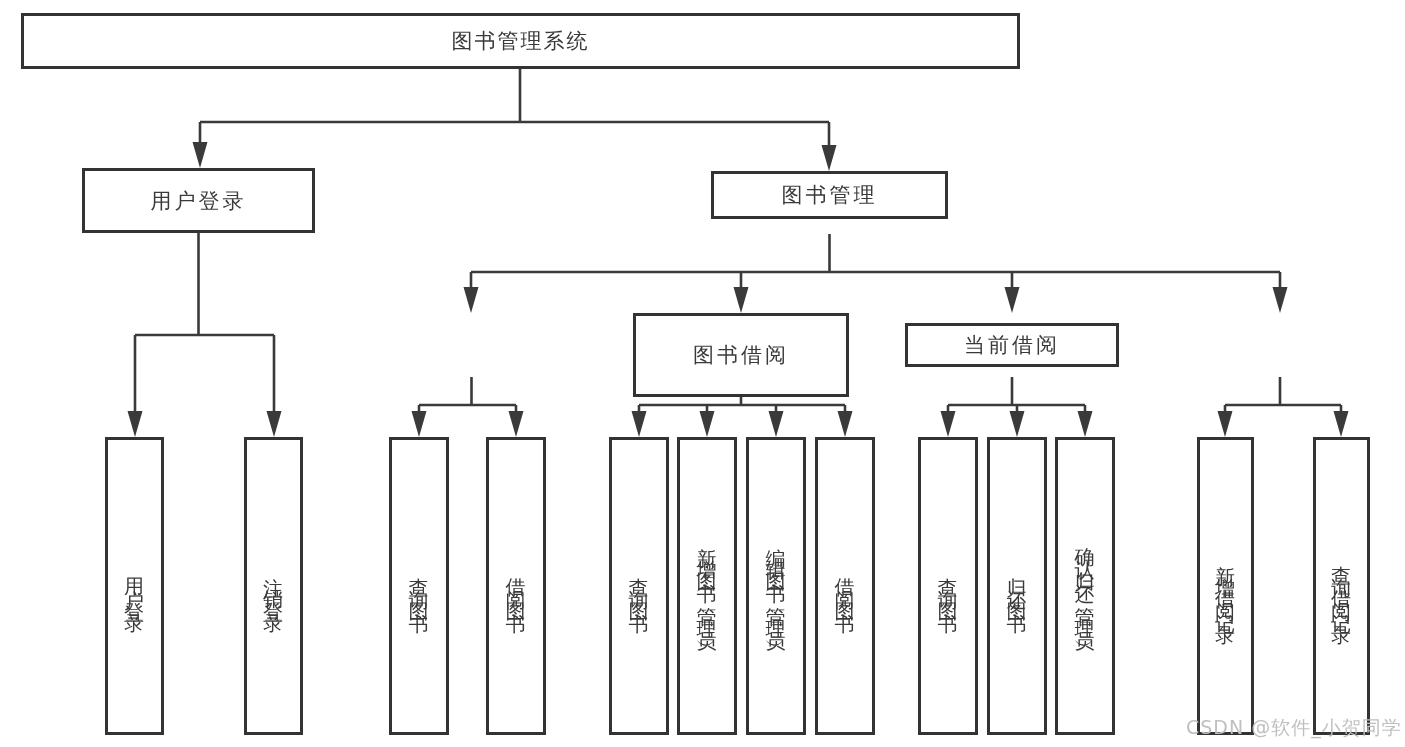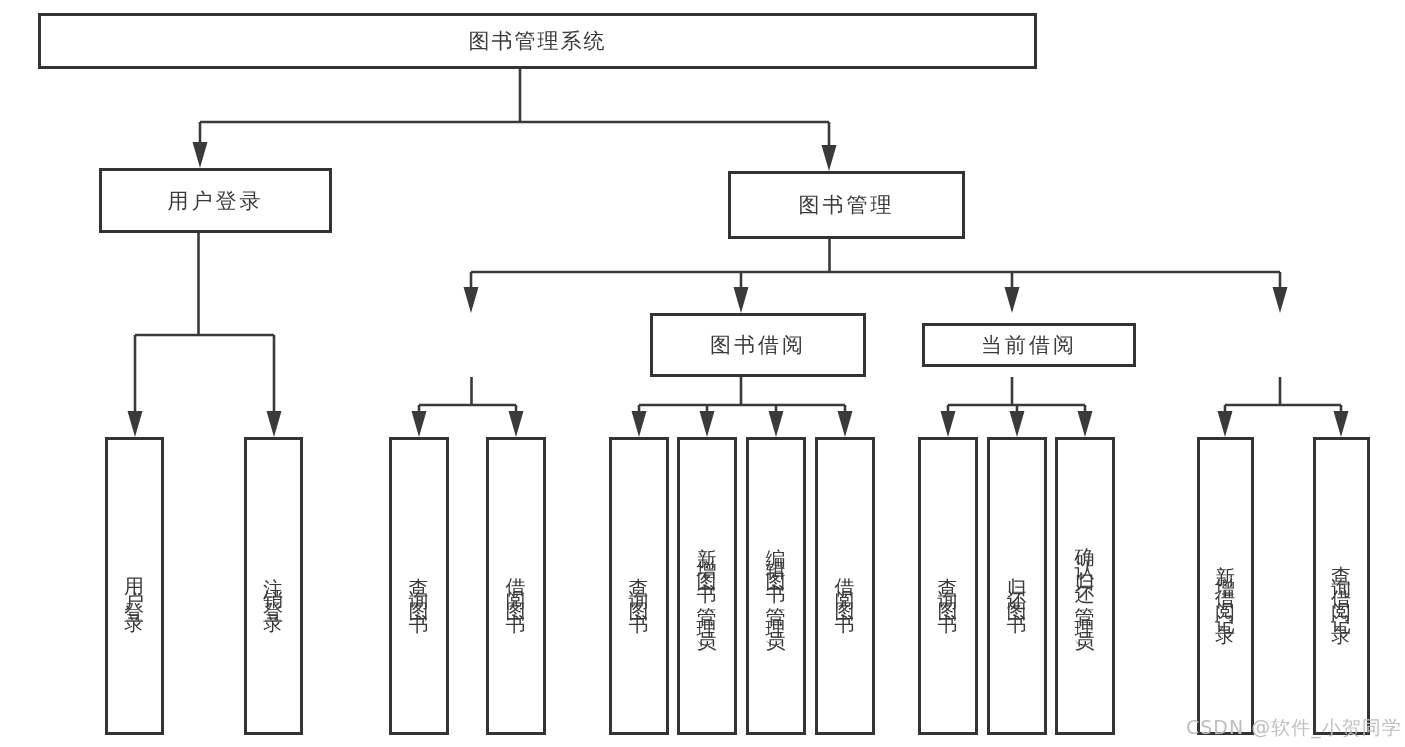--- a/index.html
+++ b/index.html
@@ -22,21 +22,21 @@
   .ln{stroke:var(--line);stroke-width:2.6;fill:none;}
   .ah{fill:var(--line);stroke:none;}
   .node{
     position:absolute;
     box-sizing:border-box;
     border:3px solid var(--border);
     background:#ffffff;
     display:flex;align-items:center;justify-content:center;
     z-index:2;
   }
-  .h{font-size:21px;letter-spacing:3px;white-space:nowrap;margin-left:17px;}
+  .h{font-size:21px;letter-spacing:3px;white-space:nowrap;}
   .root{font-size:21px;letter-spacing:2px;}
   .leaf .vtext{
     writing-mode:vertical-rl;
     text-orientation:mixed;
     font-size:20px;
     letter-spacing:12px;
     line-height:1;
   }
   .watermark{
     position:absolute;
@@ -79,23 +79,23 @@
     <polygon class="ah" points="940.5,411 955.5,411 948,437"></polygon>
     <polygon class="ah" points="1009.5,411 1024.5,411 1017,437"></polygon>
     <polygon class="ah" points="1077.5,411 1092.5,411 1085,437"></polygon>
     <polygon class="ah" points="1217.5,411 1232.5,411 1225,437"></polygon>
     <polygon class="ah" points="1333.5,411 1348.5,411 1341,437"></polygon>
   </svg>
 
   <div class="node h root" style="left:21px;top:13px;width:999px;height:56px">图书管理系统</div>
 
   <div class="node h" style="left:82px;top:168px;width:233px;height:65px">用户登录</div>
-  <div class="node h" style="left:711px;top:171px;width:237px;height:68px">图书管理</div>
+  <div class="node h" style="left:711px;top:171px;width:237px;height:48px">图书管理</div>
 
-  <div class="node h" style="left:633px;top:313px;width:216px;height:64px">图书借阅</div>
+  <div class="node h" style="left:633px;top:313px;width:216px;height:84px">图书借阅</div>
   <div class="node h" style="left:905px;top:323px;width:214px;height:44px">当前借阅</div>
 
   <div class="node leaf" style="left:105px;top:437px;width:59px;height:298px">
     <span class="vtext">用户登录</span>
   </div>
   <div class="node leaf" style="left:244px;top:437px;width:59px;height:298px">
     <span class="vtext">注销登录</span>
   </div>
 
   <div class="node leaf" style="left:389px;top:437px;width:60px;height:298px">

